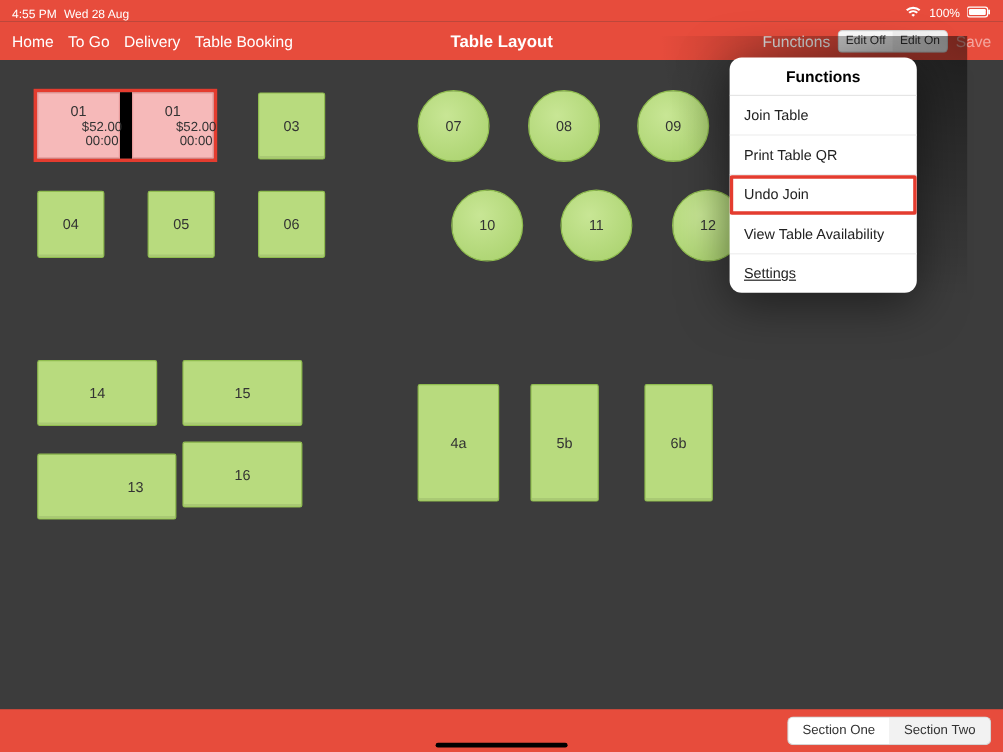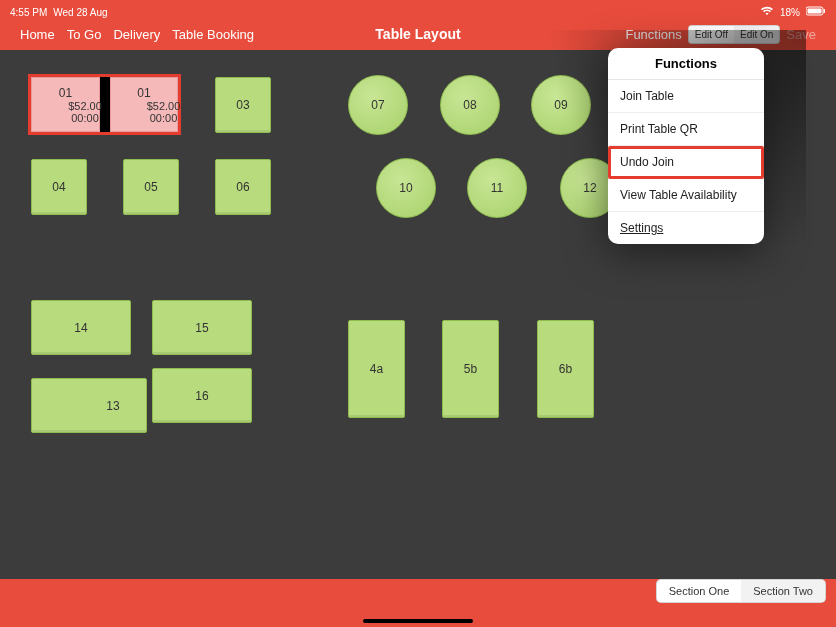--- a/index.html
+++ b/index.html
@@ -3,21 +3,21 @@
 <meta charset="utf-8">
 <style>
   * { box-sizing: border-box; margin: 0; padding: 0; font-family: -apple-system, Helvetica, Arial, sans-serif; }
   body { width: 836px; height: 627px; background: #3c3c3c; overflow: hidden; position: relative; }
 
   
   .status-bar { height: 18px; background: #e74c3c; display: flex; align-items: flex-end; justify-content: space-between; padding: 0 10px; font-size: 10px; color: #fff; font-weight: 500; }
   .status-left, .status-right { display: flex; align-items: center; gap: 6px; }
 
   
-  .topnav { height: 32px; background: #e74c3c; display: flex; align-items: center; padding: 0 20px; position: relative; }
+  .topnav { height: 32px; background: #e74c3c; display: flex; align-items: center; padding: 0 10px; position: relative; }
   .nav-left { display: flex; gap: 12px; }
   .nav-item { color: #fff; font-size: 13px; cursor: pointer; }
   .nav-title { position: absolute; left: 50%; transform: translateX(-50%); color: #fff; font-size: 14px; font-weight: 600; }
   .nav-right { margin-left: auto; display: flex; align-items: center; gap: 6px; }
   .functions-link { color: #fff; font-size: 13px; cursor: pointer; }
   .edit-toggle { display: flex; background: #eee; border-radius: 4px; overflow: hidden; border:1px solid rgba(0,0,0,0.1);}
   .edit-btn { font-size: 10px; padding: 3px 6px; background: #f2f2f2; border: none; cursor: pointer; color:#333;}
   .edit-btn.active { background: #fff; font-weight:500;}
   .save-link { color: rgba(255,255,255,0.5); font-size: 13px; }
 
@@ -30,21 +30,21 @@
   .circ { background: radial-gradient(circle at 40% 35%, #c8e695, #a7d06a); border: 1px solid #8fbc4f; border-radius: 50%; }
   .occ { background: #f6b9b9; border: 1px solid #e89b9b; text-align: center; }
   .tbl-num { font-size: 12px; }
   .tbl-amt, .tbl-time { font-size: 11px; margin-left: 39px; }
 
   
   .join-frame { position: absolute; border: 3px solid #e43c2f; background: transparent; }
   .join-gap { position: absolute; background: #000; }
 
   
-  .bottombar { position: absolute; left:0; right:0; bottom:0; height: 48px; background: #e74c3c; display:flex; align-items:flex-start; justify-content:flex-end; padding:0 10px;}
+  .bottombar { position: absolute; left:0; right:0; bottom:0; height: 36px; background: #e74c3c; display:flex; align-items:center; justify-content:flex-end; padding:0 10px;}
   .section-toggle { display: flex; background: #eee; border-radius: 5px; overflow:hidden; border:1px solid rgba(0,0,0,0.1);}
   .section-btn { font-size: 11px; padding: 5px 12px; background: #f2f2f2; border: none; cursor: pointer; color:#333;}
   .section-btn.active { background: #fff; font-weight:500;}
   .home-indicator { position:absolute; bottom:4px; left:50%; transform:translateX(-50%); width:110px; height:4px; background:#000; border-radius:2px;}
 
   
   .popover { position:absolute; top:48px; right:72px; width:156px; background:#fff; border-radius:10px; box-shadow: 0 8px 40px rgba(0,0,0,0.5); overflow:hidden; z-index:50;}
   .popover-title { text-align:center; font-size:13px; font-weight:600; padding:8px 0; border-bottom:1px solid #e5e5e5;}
   .popover-item { font-size:12px; padding:9px 12px; border-bottom:1px solid #eee; cursor:pointer; position:relative; color:#222;}
   .popover-item:last-child { border-bottom:none;text-decoration:underline; }
@@ -58,21 +58,21 @@
   <div class="status-left">
     <span>4:55 PM</span>
     <span>Wed 28 Aug</span>
   </div>
   <div class="status-right">
     <span>
       <svg width="14" height="10" viewBox="0 0 14 10">
           <path d="M7 9 L5.5 7.5 A2 2 0 0 1 8.5 7.5 Z M3 5 A6 6 0 0 1 11 5 L9.8 6.2 A4.2 4.2 0 0 0 4.2 6.2 Z M1 3 A9 9 0 0 1 13 3 L11.8 4.2 A7.3 7.3 0 0 0 2.2 4.2 Z" fill="#fff"></path>
         </svg>
     </span>
-    <span>18%</span>
+    <span>100%</span>
     <span>
       <svg width="20" height="10" viewBox="0 0 20 10">
           <rect x="0" y="1" width="17" height="8" rx="2" fill="none" stroke="#fff"></rect>
           <rect x="1.5" y="2.5" width="14" height="5" rx="1" fill="#fff"></rect>
           <rect x="17.5" y="3" width="1.5" height="4" rx="0.7" fill="#fff"></rect>
         </svg>
     </span>
   </div>
 </div>
 
@@ -151,21 +151,21 @@
   <div class="tbl sq" style="left:152px; top:250px; width:100px; height:55px;">
       <span class="tbl-num">15</span>
     </div>
   <div class="tbl sq" style="left:31px; top:328px; width:116px; height:55px;padding-left:48px;">
       <span class="tbl-num">13</span>
     </div>
   <div class="tbl sq" style="left:152px; top:318px; width:100px; height:55px;">
       <span class="tbl-num">16</span>
     </div>
 
-  <div class="tbl sq" style="left:348px; top:270px; width:57px; height:98px;">
+  <div class="tbl sq" style="left:348px; top:270px; width:68px; height:98px;">
       <span class="tbl-num">4a</span>
     </div>
   <div class="tbl sq" style="left:442px; top:270px; width:57px; height:98px;">
       <span class="tbl-num">5b</span>
     </div>
   <div class="tbl sq" style="left:537px; top:270px; width:57px; height:98px;">
       <span class="tbl-num">6b</span>
     </div>
 
 </div>

